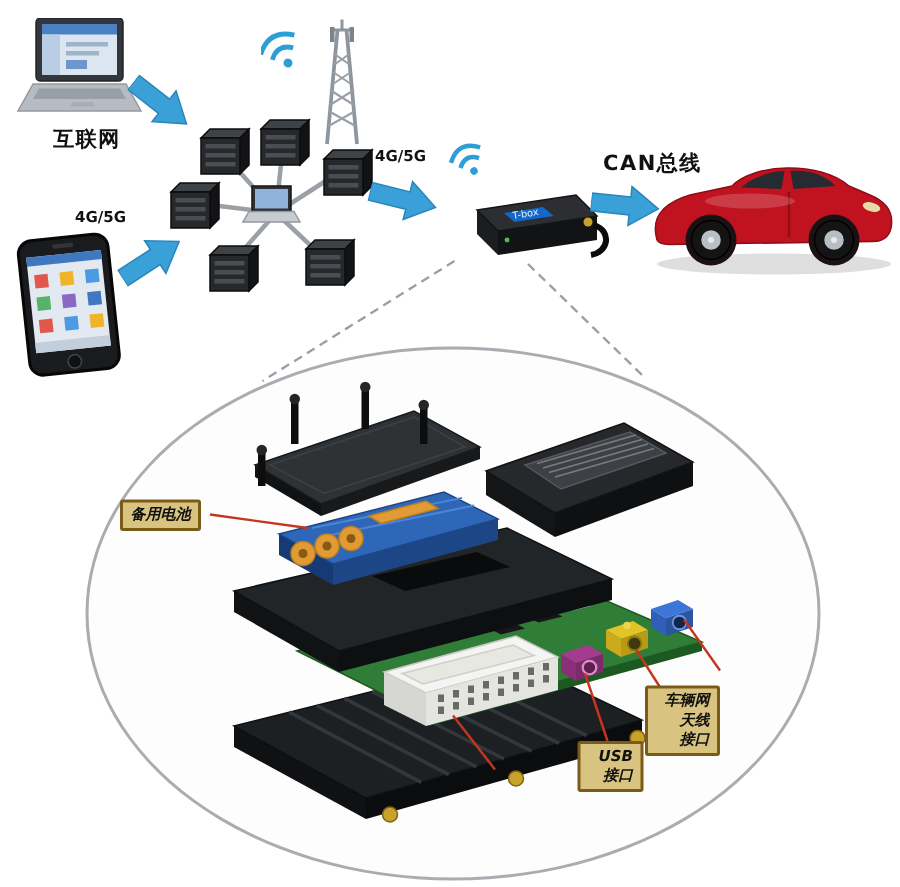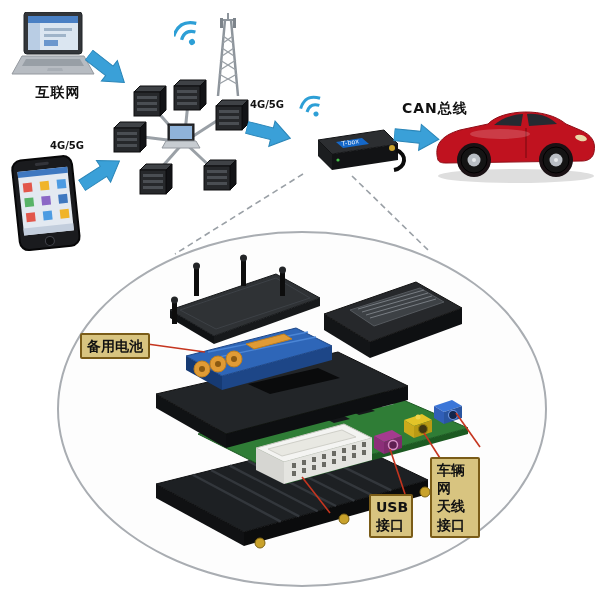--- a/index.html
+++ b/index.html
@@ -6,22 +6,22 @@
   .canvas{position:relative;width:600px;height:591px;background:#ffffff;overflow:hidden;
           font-family:"DejaVu Sans",sans-serif;border-radius:22px;}
   .abs{position:absolute;}
   .lbl{position:absolute;font-weight:bold;color:#111;font-size:14px;letter-spacing:1px;
        white-space:nowrap;z-index:4;}
   .lbl.small{font-size:10px;letter-spacing:0;}
   .ellipse{position:absolute;left:57px;top:231px;width:486px;height:352px;
            border:2px solid #a9adb2;border-radius:50%;background:#fdfdfd;z-index:2;}
   .layer3{z-index:3;} .layer4{z-index:4;} .layer5{z-index:5;}
   .callout{position:absolute;background:#d8c480;border:2px solid #7a5c18;border-radius:2px;
-           font-size:14px;font-weight:bold;color:#111;padding:2px 5px;line-height:1.3;
-           text-align:left;z-index:6;}
+           font-size:10px;font-weight:bold;color:#111;padding:2px 5px;line-height:1.3;
+           text-align:right;z-index:6;font-style:italic;}
   .dash{stroke:#9aa0a6;stroke-width:1.6;stroke-dasharray:6 4;}
   .leader{stroke:#c5351f;stroke-width:1.6;}
   .arrow-poly{fill:#3aa0d8;stroke:#2b86b8;stroke-width:1;}
 </style>
 </head>
 <body>
 
 <div class="canvas">
 
   <div class="ellipse"></div>
@@ -348,21 +348,21 @@
     <circle cx="126" cy="82" r="6.5" fill="#b9bec4"></circle>
     <circle cx="44" cy="82" r="2" fill="#e8eaec"></circle>
     <circle cx="126" cy="82" r="2" fill="#e8eaec"></circle>
   </svg>
 
   <div class="callout" style="left:80px;top:333px;">
     <span>备用电池</span>
   </div>
 
 
-  <div class="callout" style="left:369px;top:494px;width:30px;">
+  <div class="callout" style="left:385px;top:494px;width:30px;">
     <div>USB</div>
     <div>接口</div>
   </div>
 
   <div class="callout" style="left:430px;top:457px;width:36px;">
     <div>车辆网</div>
     <div>天线</div>
     <div>接口</div>
   </div>
 

